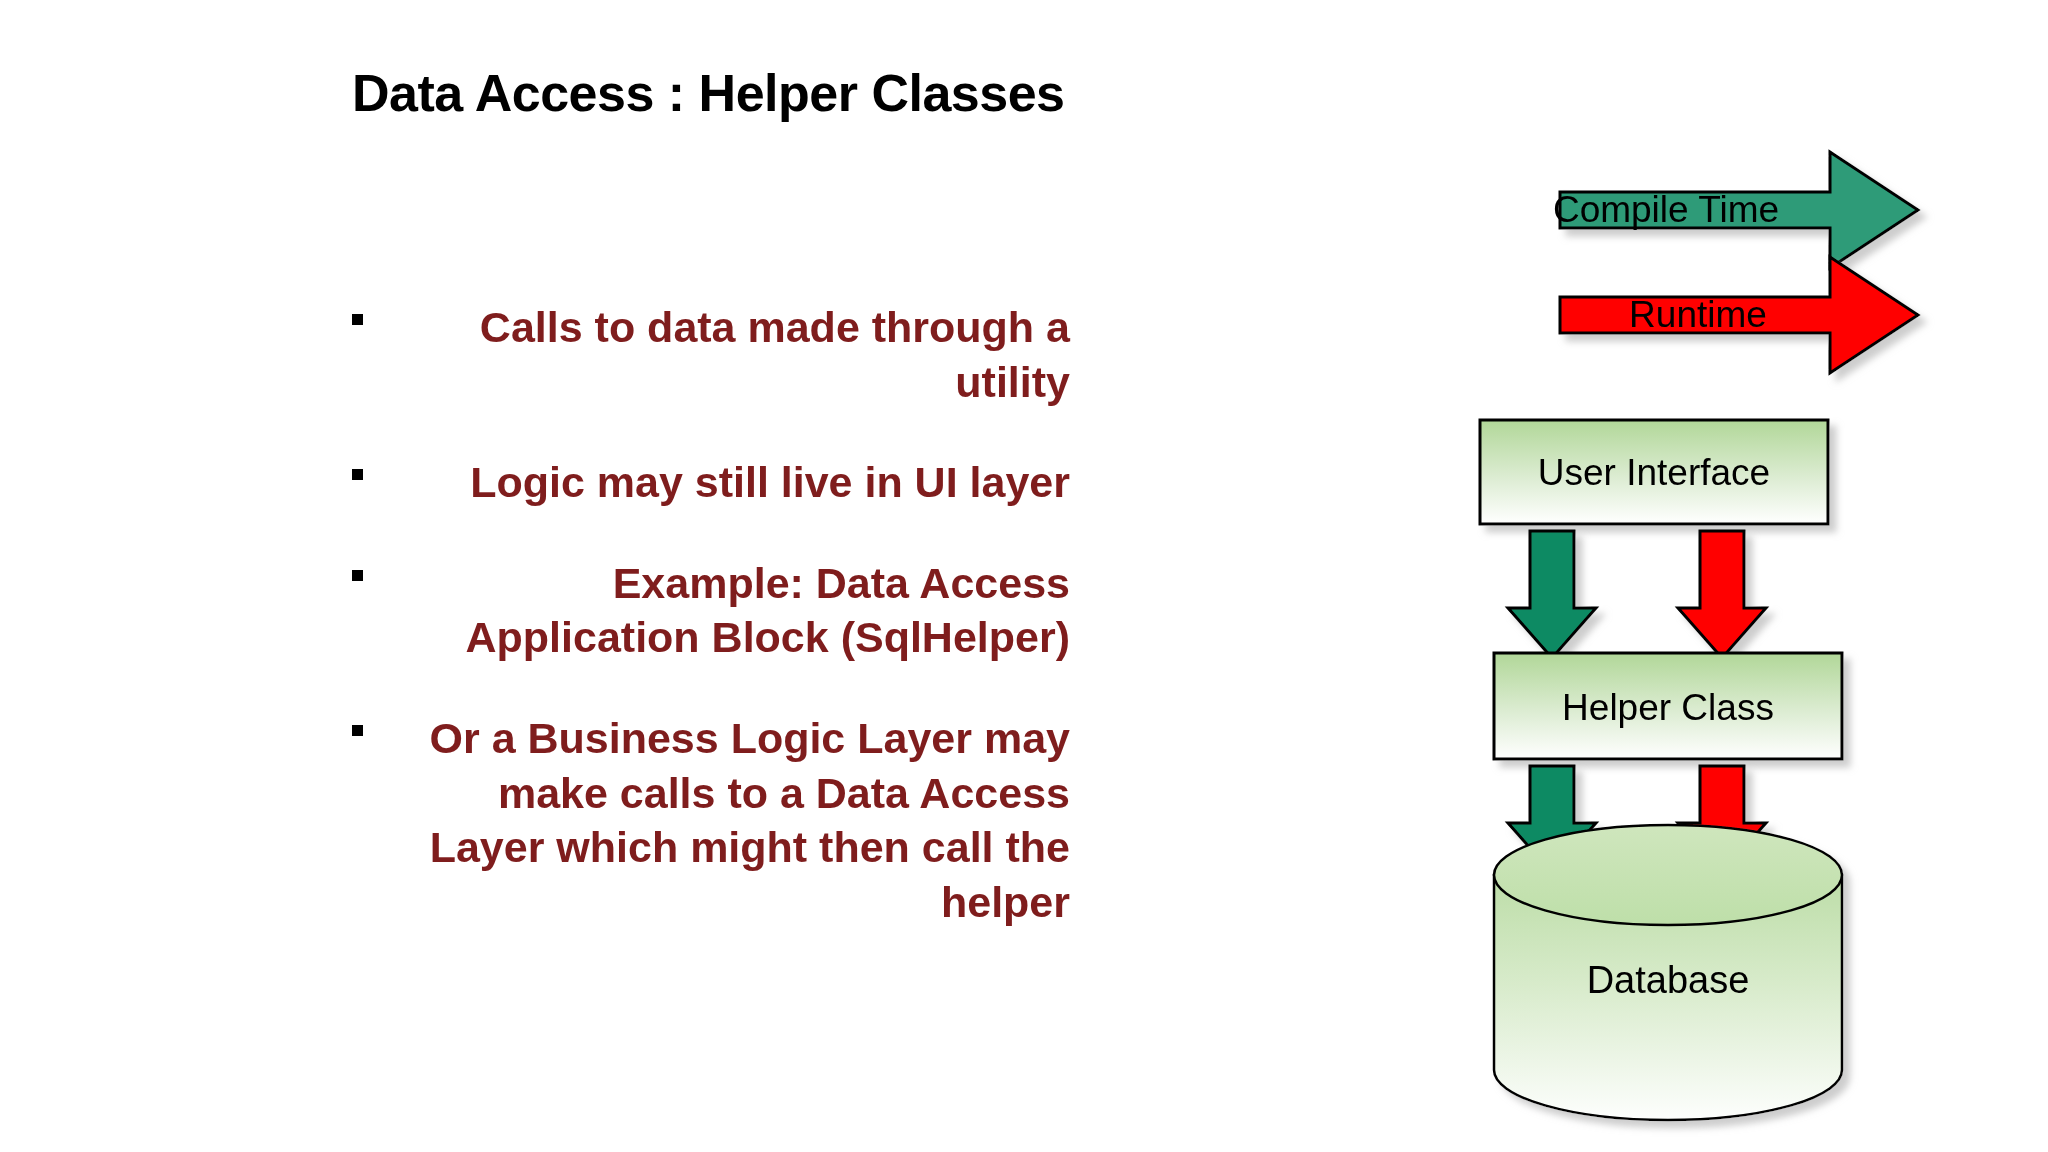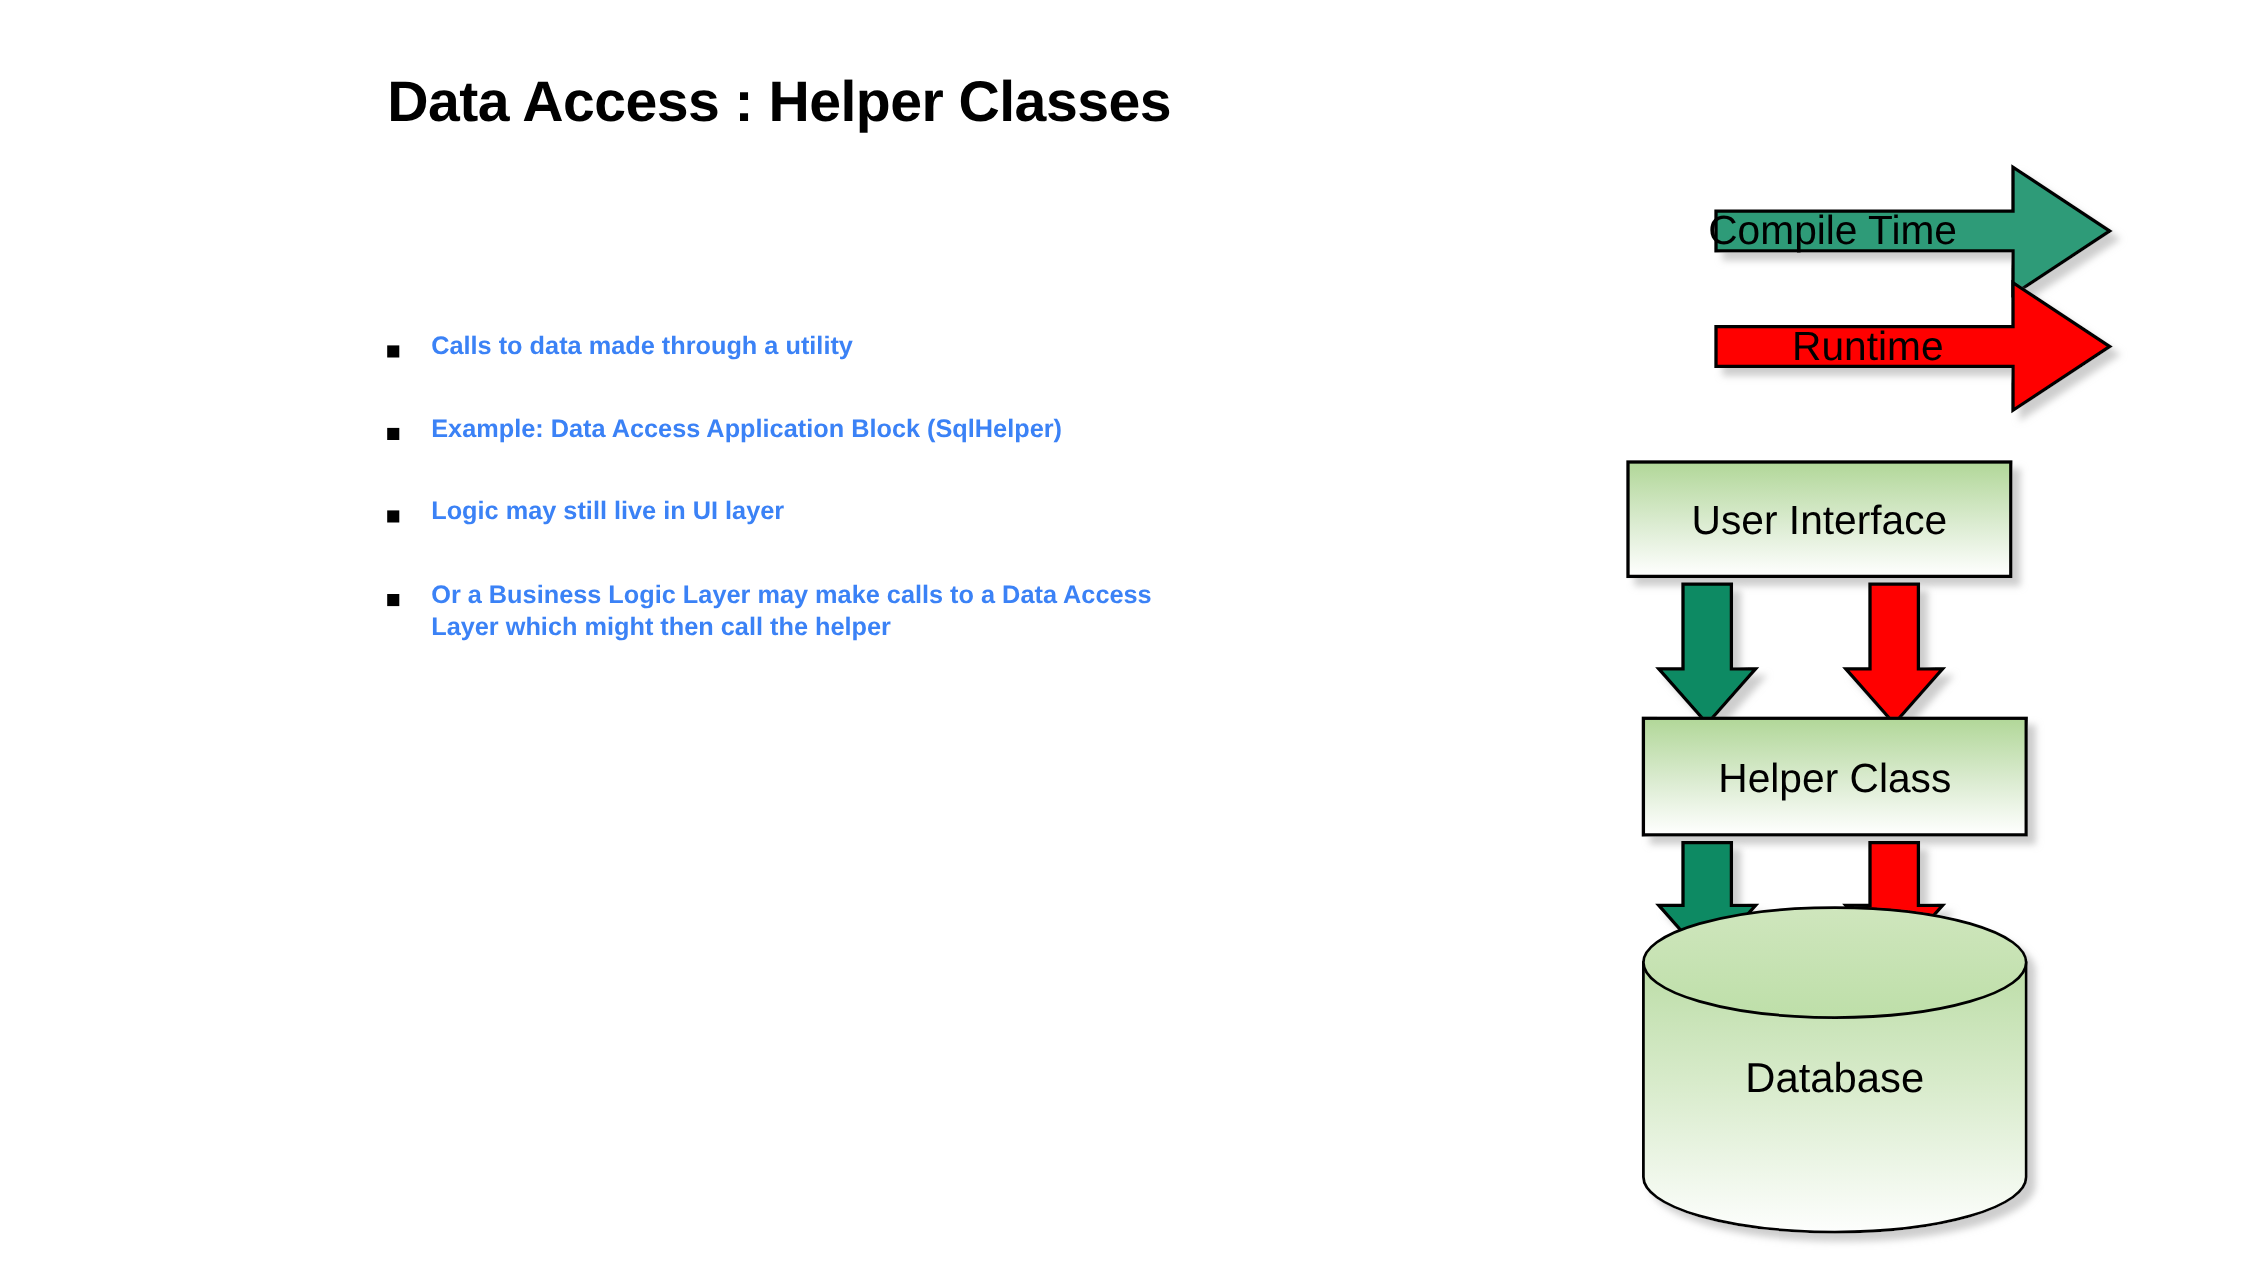--- a/index.html
+++ b/index.html
@@ -36,24 +36,25 @@
     top: 300px;
     width: 720px;
     list-style: none;
     margin: 0;
     padding: 0;
   }
   .bullet-item {
     position: relative;
     padding-left: 42px;
     margin-bottom: 46px;
-    font-size: 23px;
+    font-size: 43px;
     font-weight: bold;
     line-height: 1.27;
-    color: #3b82f6;
+    color: #7f1d1d;
+    text-align: right;
   }
   .bullet-item:last-child { margin-bottom: 0; }
   .bullet-marker {
     position: absolute;
     left: 2px;
     top: 14px;
     width: 11px;
     height: 11px;
     background: #000000;
     display: block;
@@ -80,25 +81,25 @@
 
 <h1 id="slide-title">Data Access : Helper Classes</h1>
 
 <ul id="bullet-list">
   <li class="bullet-item">
     <span class="bullet-marker"></span>
     <span class="bullet-text">Calls to data made through a utility</span>
   </li>
   <li class="bullet-item">
     <span class="bullet-marker"></span>
-    <span class="bullet-text">Example: Data Access Application Block (SqlHelper)</span>
+    <span class="bullet-text">Logic may still live in UI layer</span>
   </li>
   <li class="bullet-item">
     <span class="bullet-marker"></span>
-    <span class="bullet-text">Logic may still live in UI layer</span>
+    <span class="bullet-text">Example: Data Access Application Block (SqlHelper)</span>
   </li>
   <li class="bullet-item">
     <span class="bullet-marker"></span>
     <span class="bullet-text">Or a Business Logic Layer may make calls to a Data Access Layer which might then call the helper</span>
   </li>
 </ul>
 
 <div id="diagram">
   <svg width="500" height="1000" viewBox="0 0 500 1000" xmlns="http://www.w3.org/2000/svg">
     <defs>

